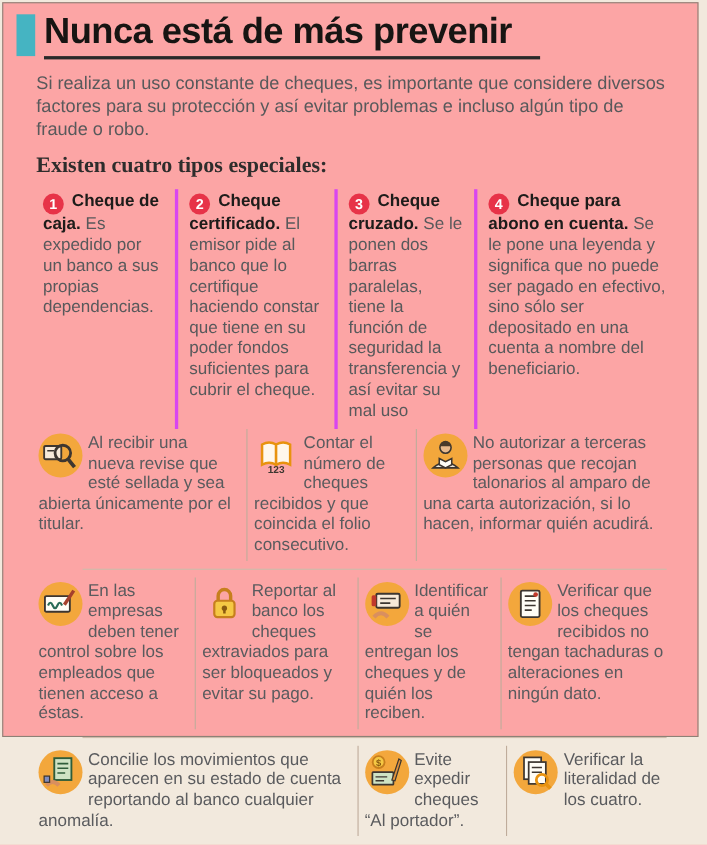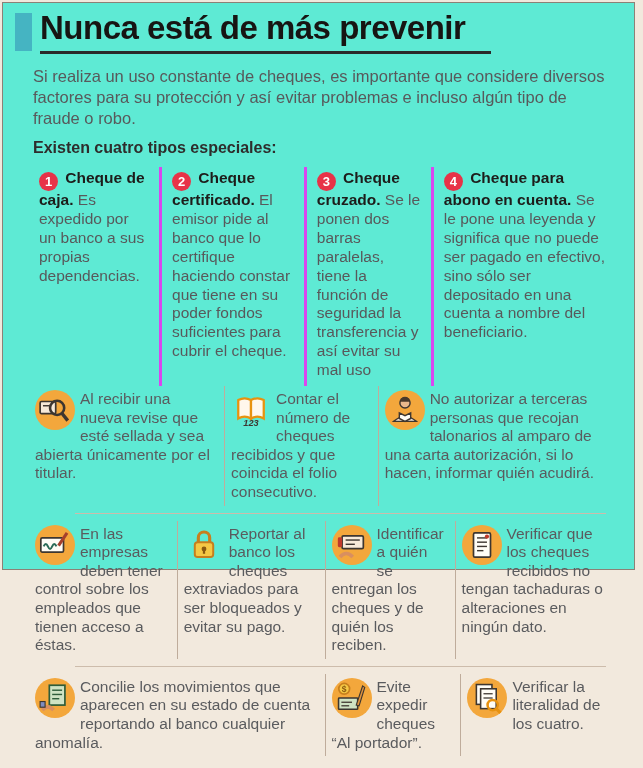--- a/index.html
+++ b/index.html
@@ -5,40 +5,40 @@
   * { margin: 0; padding: 0; box-sizing: border-box; }
   html, body { width: 643px; }
   body {
     font-family: "Liberation Sans", sans-serif;
     background: #f2e9dd;
     width: 643px; height: 768px;
     overflow: hidden;
   }
   .panel {
     margin: 2px 6px 0 2px;
-    width: 633px; height: 568px;
-    background: #5eead4;
+    width: 633px; height: 668px;
+    background: #fca5a5;
     border: 1px solid #8d8176;
     padding: 8px 14px 8px 12px;
     position: relative;
   }
   
   .title-row { display: flex; align-items: flex-start; }
   .teal-block { width: 17px; height: 38px; background: #45b4c2; margin: 2px 8px 0 0; flex: 0 0 auto; }
   h1 {
     font-size: 33px; font-weight: 700; color: #171513; letter-spacing: -0.5px;
     border-bottom: 3px solid #2a2a2a; padding: 0 26px 5px 0; display: inline-block; line-height: 1.05;
   }
   .intro {
     margin: 12px 4px 0 18px;
     font-size: 16.5px; color: #58595b; line-height: 1.28;
   }
   .lead {
     margin: 10px 0 10px 18px;
-    font-size: 16px; font-weight: 700; color: #2e2d2c;
+    font-size: 20px; font-weight: 700; color: #2e2d2c; font-family: Liberation Serif, serif;
   }
   
   .types { display: flex; margin-left: 14px; min-height: 196px; }
   .type-col { padding: 2px 10px 6px 10px; }
   .type-col + .type-col { border-left: 3px solid #d946ef; }
   .type-col p { font-size: 15.5px; line-height: 1.22; color: #58595b; }
   .badge {
     display: inline-block; width: 19px; height: 19px; border-radius: 50%;
     background: #e73348; color: #ffffff; font-weight: 700; font-size: 13px;
     text-align: center; line-height: 19px; margin-right: 3px; vertical-align: -3px;
@@ -48,21 +48,21 @@
   h2.sec-heading { font-size: 17px; font-weight: 700; color: #2e2d2c; margin: 12px 0 8px 14px; }
   .sec-row { display: flex; align-items: stretch; margin-left: 14px; }
   .sec-item { padding: 4px 8px 4px 6px; }
   .sec-item + .sec-item { border-left: 1px solid #bfac9b; }
   .sec-text { font-size: 15.5px; color: #5a5b5e; line-height: 1.2; }
   .icon {
     float: left; width: 40px; height: 40px; border-radius: 50%;
     background: #f3a73c; margin: 0 5px 1px 0;
     display: flex; align-items: center; justify-content: center;
   }
-  .icon.no-bg { background: transparent; font-style: italic; }
+  .icon.no-bg { background: transparent; }
   .icon svg { width: 34px; height: 34px; }
   .hdiv { border-top: 1px solid #cdbcab; margin: 7px 14px 7px 60px; }
 </style>
 </head>
 <body>
 
 <div class="panel">
 
   <div class="title-row">
     <span class="teal-block"></span>

